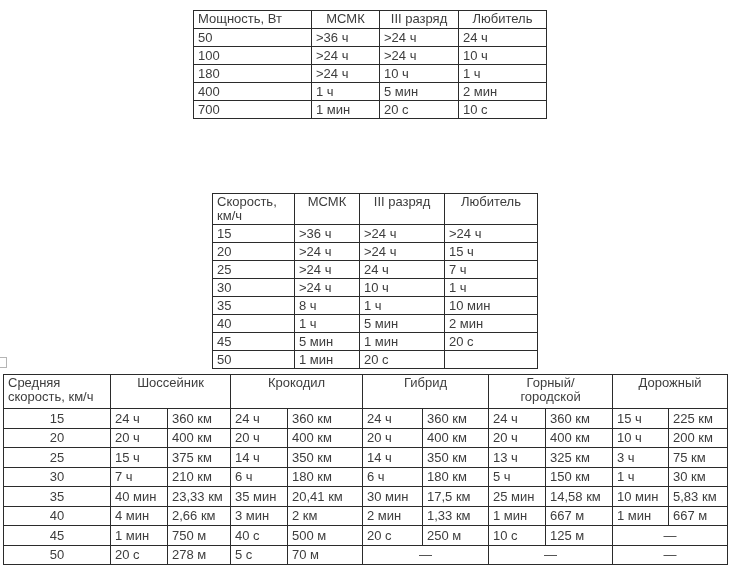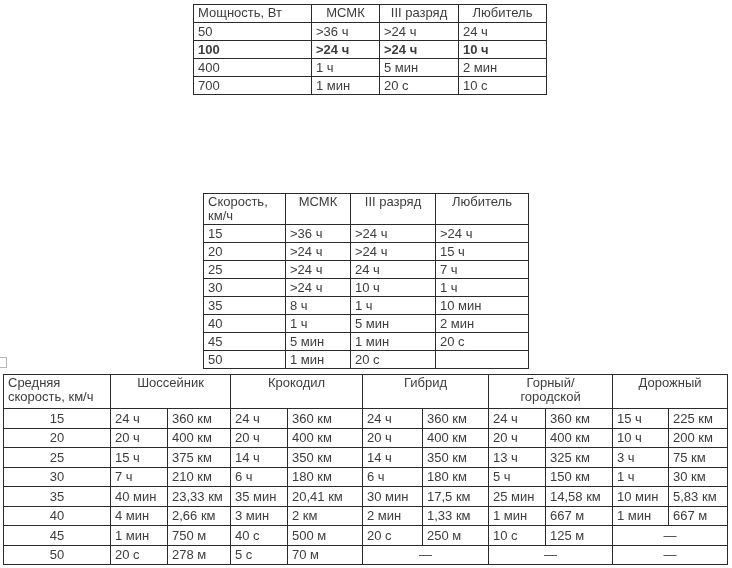--- a/index.html
+++ b/index.html
@@ -34,22 +34,22 @@
     line-height: 14px;
   }
   .tbl td {
     text-align: left;
     vertical-align: middle;
     white-space: nowrap;
     line-height: 15px;
   }
   .tbl .left   { text-align: left; }
   .tbl .center { text-align: center; }
-  #t1 { left: 193px; top: 4px;   width: 353px; }
-  #t2 { left: 203px; top: 193px; width: 325px; }
+  #t1 { left: 193px; top: 10px;   width: 353px; }
+  #t2 { left: 212px; top: 193px; width: 325px; }
   #t3 { left: 3px;   top: 374px; width: 724px; }
   #t3 td:first-child { text-align: center; }
   .edge-artifact {
     position: absolute;
     left: -4px;
     top: 357px;
     width: 9px;
     height: 9px;
     border: 1px solid #b5b5b5;
     background: #ffffff;
@@ -75,25 +75,31 @@
         <th>Любитель</th>
       </tr>
     </thead>
     <tbody>
       <tr style="height: 17.5px;">
         <td>50</td>
         <td>&gt;36 ч</td>
         <td>&gt;24 ч</td>
         <td>24 ч</td>
       </tr>
-      <tr style="height: 17.5px; font-weight: bold;">
+      <tr style="height: 17.5px;">
         <td>100</td>
         <td>&gt;24 ч</td>
         <td>&gt;24 ч</td>
         <td>10 ч</td>
+      </tr>
+      <tr style="height: 17.5px;">
+        <td>180</td>
+        <td>&gt;24 ч</td>
+        <td>10 ч</td>
+        <td>1 ч</td>
       </tr>
       <tr style="height: 17.5px;">
         <td>400</td>
         <td>1 ч</td>
         <td>5 мин</td>
         <td>2 мин</td>
       </tr>
       <tr style="height: 17.5px;">
         <td>700</td>
         <td>1 мин</td>

